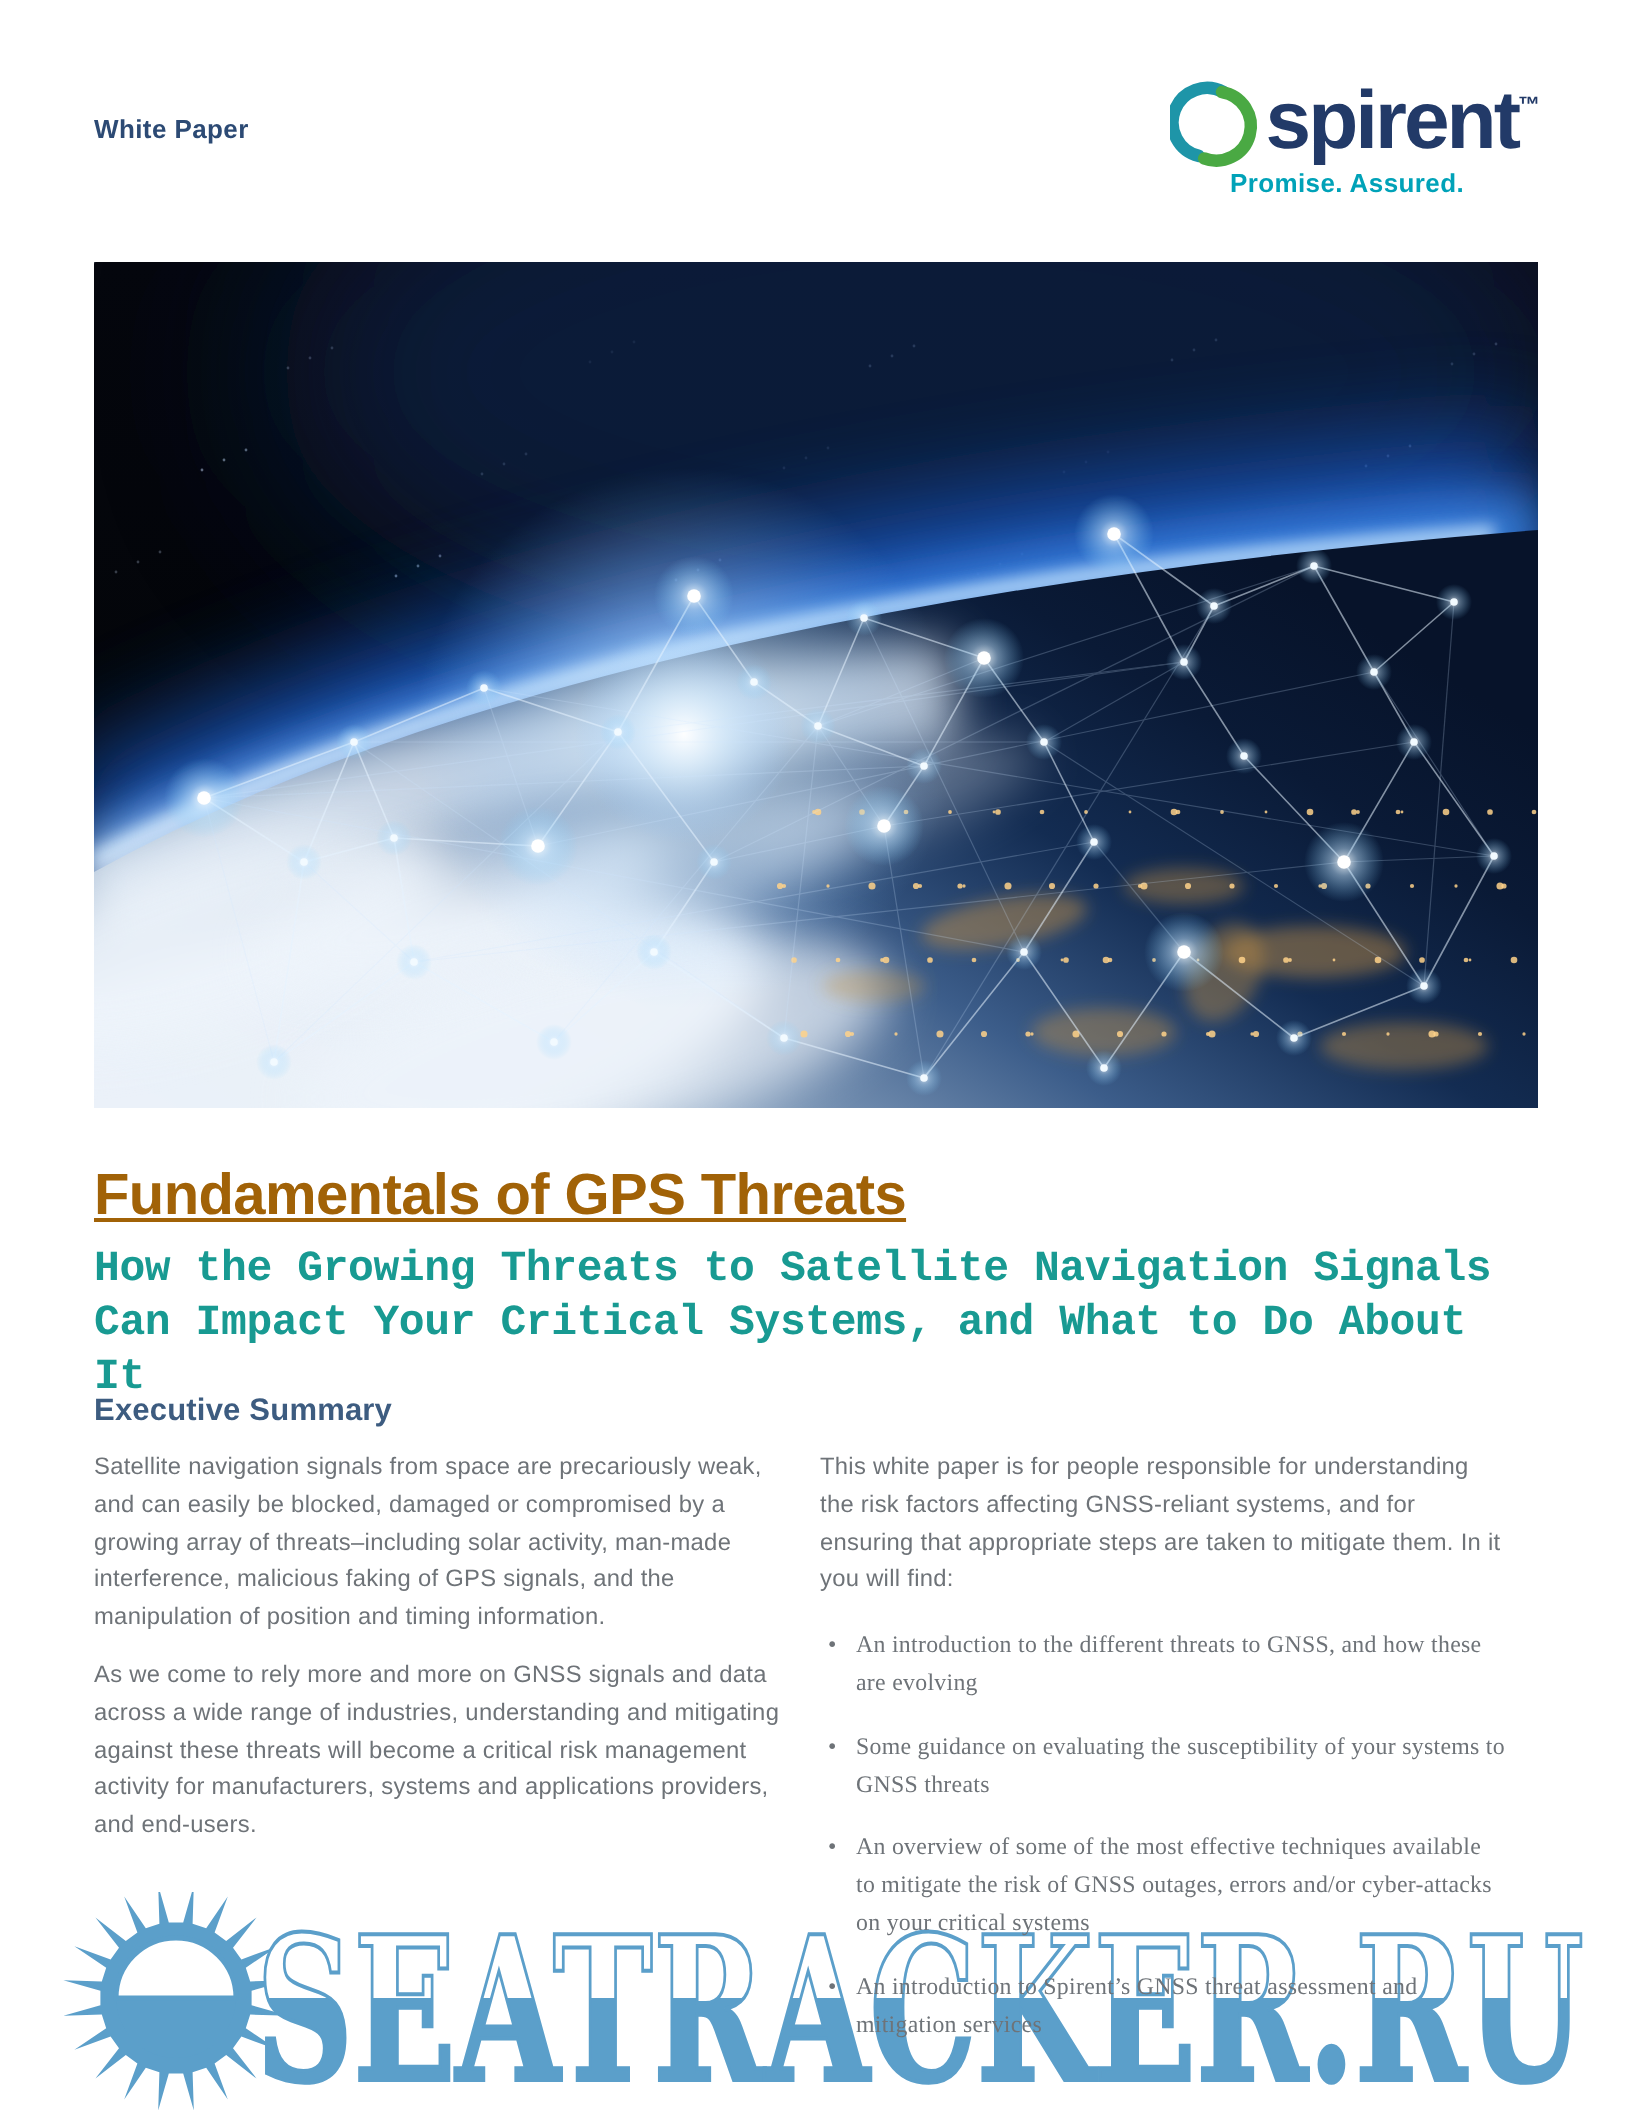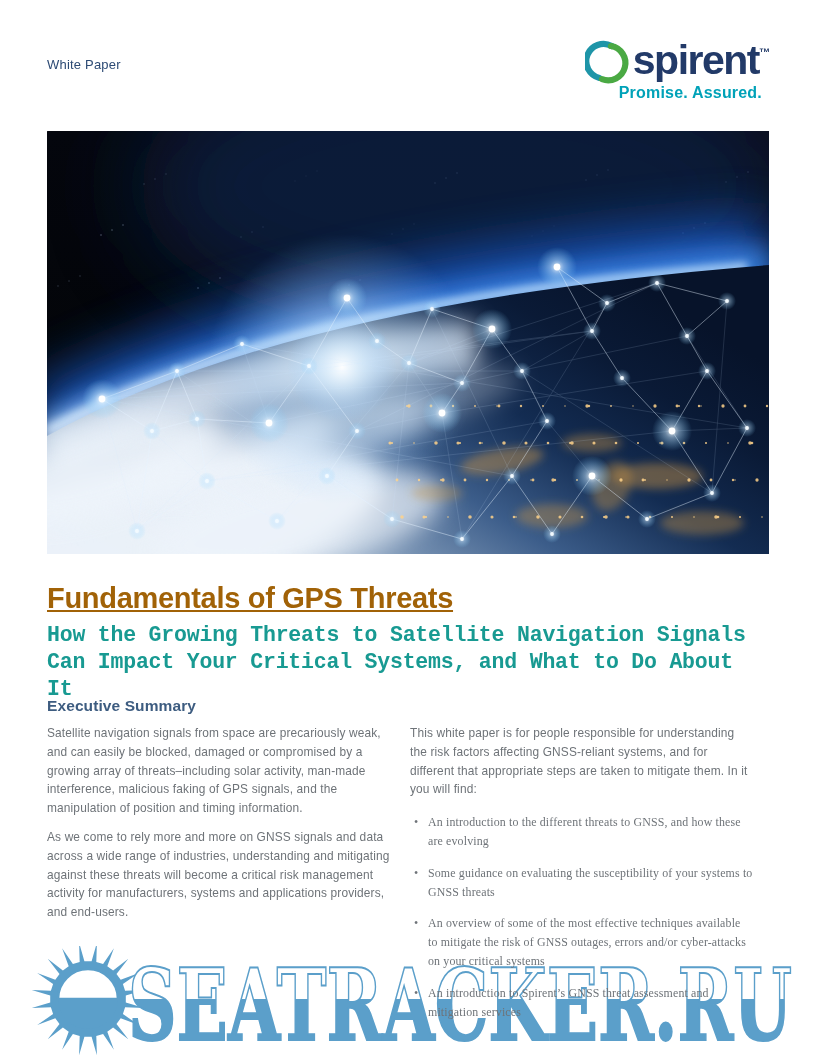--- a/index.html
+++ b/index.html
@@ -8,28 +8,28 @@
   .page{position:absolute;inset:0;}
 
   
   .watermark{position:absolute;left:0;top:946px;width:816px;height:110px;z-index:1;}
 
   
   .content{position:absolute;inset:0;z-index:2;}
 
   
   .header{position:absolute;left:47px;right:46px;top:40px;height:70px;}
-  .doc-type{position:absolute;left:0;top:17px;font-size:13px;font-weight:normal;
+  .doc-type{position:absolute;left:0;top:17px;font-size:13px;font-weight:bold;
             color:#2c4a74;letter-spacing:.2px;}
   .logo{position:absolute;right:0;top:0;width:185px;height:62px;}
   .logo-row{display:flex;align-items:flex-start;justify-content:flex-end;}
   .logo-icon{width:46px;height:46px;margin-right:2px;flex:0 0 auto;}
   .brand{font-size:41px;font-weight:bold;color:#223a68;letter-spacing:-1.5px;line-height:1;}
   .brand-tm{font-size:11px;font-weight:bold;color:#223a68;vertical-align:18px;letter-spacing:0;}
-  .tagline{text-align:right;font-size:16px;font-weight:bold;color:#00a2b8;
+  .tagline{text-align:center;font-size:13px;font-weight:bold;color:#00a2b8;
            margin-top:-2px;padding-right:8px;letter-spacing:.2px;}
 
   
   .hero{position:absolute;left:47px;top:131px;width:722px;height:423px;background:#04060c;overflow:hidden;}
   .hero svg{display:block;}
 
   
   .doc-title{position:absolute;left:47px;top:582px;width:722px;
              font-size:29px;font-weight:bold;color:#a16207;letter-spacing:-.3px;text-decoration:underline;}
   .doc-subtitle{position:absolute;left:47px;top:622px;width:710px;
@@ -466,21 +466,21 @@
     <div class="doc-subtitle">How the Growing Threats to Satellite Navigation Signals Can Impact Your Critical Systems, and What to Do About It</div>
 
     <div class="section-heading">Executive Summary</div>
 
     <div class="columns">
       <div class="col">
         <p>Satellite navigation signals from space are precariously weak, and can easily be blocked, damaged or compromised by a growing array of threats–including solar activity, man-made interference, malicious faking of GPS signals, and the manipulation of position and timing information.</p>
         <p>As we come to rely more and more on GNSS signals and data across a wide range of industries, understanding and mitigating against these threats will become a critical risk management activity for manufacturers, systems and applications providers, and end-users.</p>
       </div>
       <div class="col">
-        <p>This white paper is for people responsible for understanding the risk factors affecting GNSS-reliant systems, and for different that appropriate steps are taken to mitigate them. In it you will find:</p>
+        <p>This white paper is for people responsible for understanding the risk factors affecting GNSS-reliant systems, and for ensuring that appropriate steps are taken to mitigate them. In it you will find:</p>
         <ul class="bullets">
           <li>An introduction to the different threats to GNSS, and how these are evolving</li>
           <li>Some guidance on evaluating the susceptibility of your systems to GNSS threats</li>
           <li>An overview of some of the most effective techniques available to mitigate the risk of GNSS outages, errors and/or cyber-attacks on your critical systems</li>
           <li>An introduction to Spirent’s GNSS threat assessment and mitigation services</li>
         </ul>
       </div>
     </div>
 
   </div>

